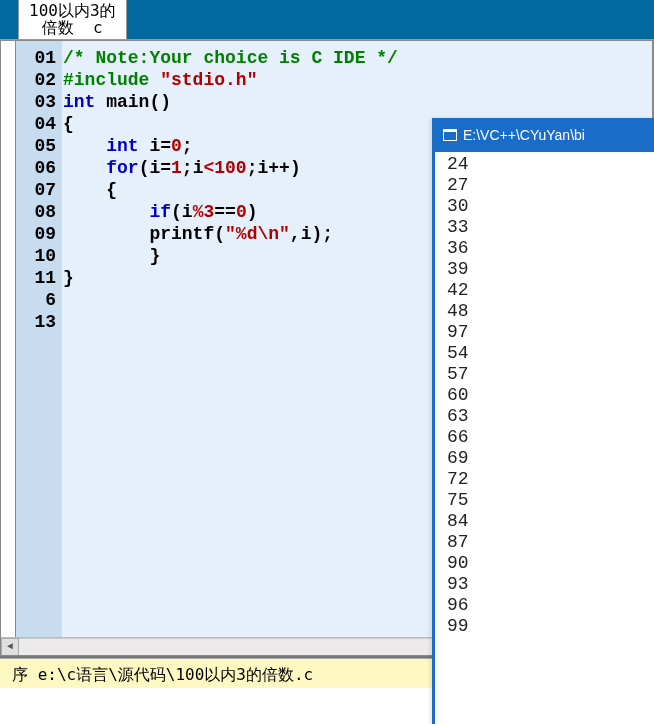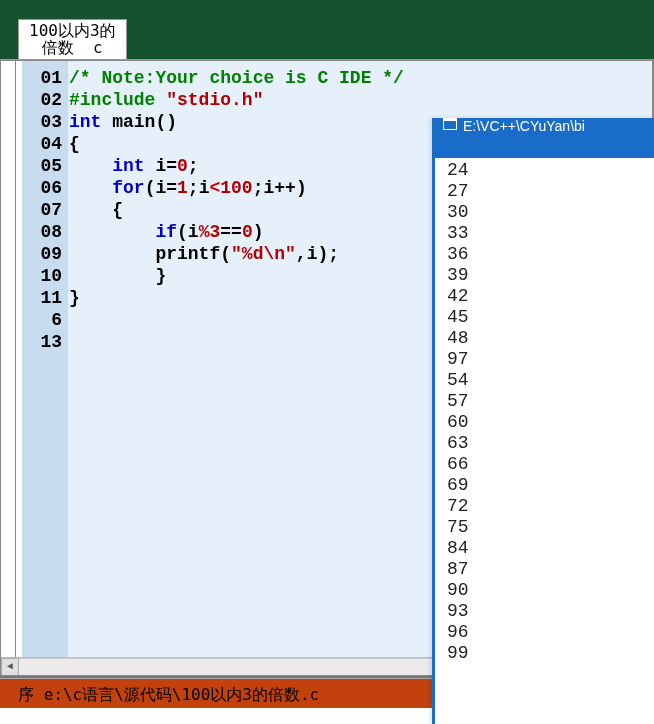--- a/index.html
+++ b/index.html
@@ -7,23 +7,23 @@
     margin: 0;
     padding: 0;
     font-family: "Courier New", Consolas, monospace;
     background: #fff;
     width: 654px;
     height: 724px;
     overflow: hidden;
     position: relative;
   }
   .tab-bar {
-    background: #14532d;
+    background: #0369a1;
     border-bottom: 1px solid #999;
-    height: 60px;
+    height: 40px;
     display: flex;
     align-items: flex-end;
   }
   .tab {
     border: 1px solid #999;
     border-bottom: none;
     padding: 2px 10px 2px 10px;
     font-family: SimSun, "MS Gothic", monospace;
     font-size: 16px;
     background: #fff;
@@ -50,21 +50,20 @@
   }
   .gutter {
     background: #c8dcf0;
     color: #000;
     font-weight: bold;
     font-size: 18px;
     padding: 6px 6px 0 6px;
     text-align: right;
     font-family: Consolas, "Courier New", monospace;
     min-width: 46px;
-    margin-left: 6px;
   }
   .gutter div { line-height: 22px; }
   .code {
     background: #e6f0fa;
     flex: 1;
     padding: 6px 0 0 1px;
     font-size: 18px;
     font-weight: bold;
     font-family: Consolas, "Courier New", monospace;
   }
@@ -98,46 +97,46 @@
   }
   .hscroll .track {
     flex: 1;
     background: #eceaea;
     height: 18px;
     border-top: 1px solid #ccc;
     border-bottom: 1px solid #ccc;
   }
   .footer {
     border-top: 1px solid #aaa;
-    padding: 6px 4px 2px 18px;
+    padding: 6px 4px 2px 12px;
     font-family: SimSun, "MS Gothic", monospace;
     font-size: 16px;
     color: #000;
-    background: #c2410c;
+    background: #fef9c3;
   }
   .hr-line {
     border-top: 2px solid #777;
     margin: 0;
   }
   .console-window {
     position: absolute;
     top: 118px;
     left: 432px;
     width: 222px;
     height: 606px;
     background: #fff;
     border-left: 3px solid #1a6cc9;
     box-shadow: -2px 0 4px rgba(0,0,0,0.1);
   }
   .console-title {
     background: #1a6cc9;
     color: #fff;
-    height: 40px;
-    display: flex;
-    align-items: flex-start;
+    height: 34px;
+    display: flex;
+    align-items: center;
     padding: 0 8px;
     font-family: Segoe UI, SimSun, sans-serif;
     font-size: 14px;
     gap: 6px;
   }
   .console-icon {
     width: 14px;
     height: 12px;
     border: 1px solid #fff;
     display: inline-block;
@@ -217,21 +216,20 @@
     <span>E:\VC++\CYuYan\bi</span>
   </div>
   <div class="console-body" id="console-out">
       <div>24</div>
       <div>27</div>
       <div>30</div>
       <div>33</div>
       <div>36</div>
       <div>39</div>
       <div>42</div>
-      <div>45</div>
       <div>48</div>
       <div>97</div>
       <div>54</div>
       <div>57</div>
       <div>60</div>
       <div>63</div>
       <div>66</div>
       <div>69</div>
       <div>72</div>
       <div>75</div>

